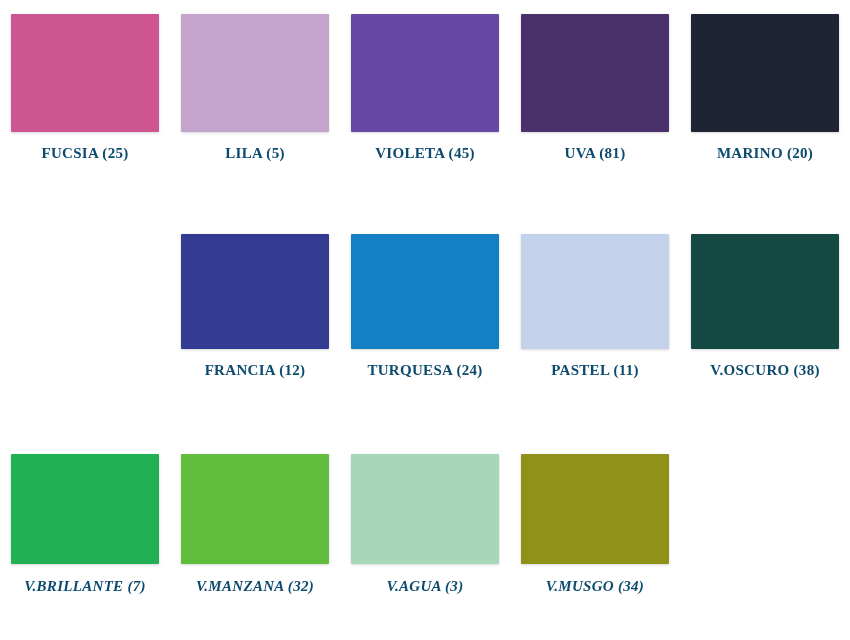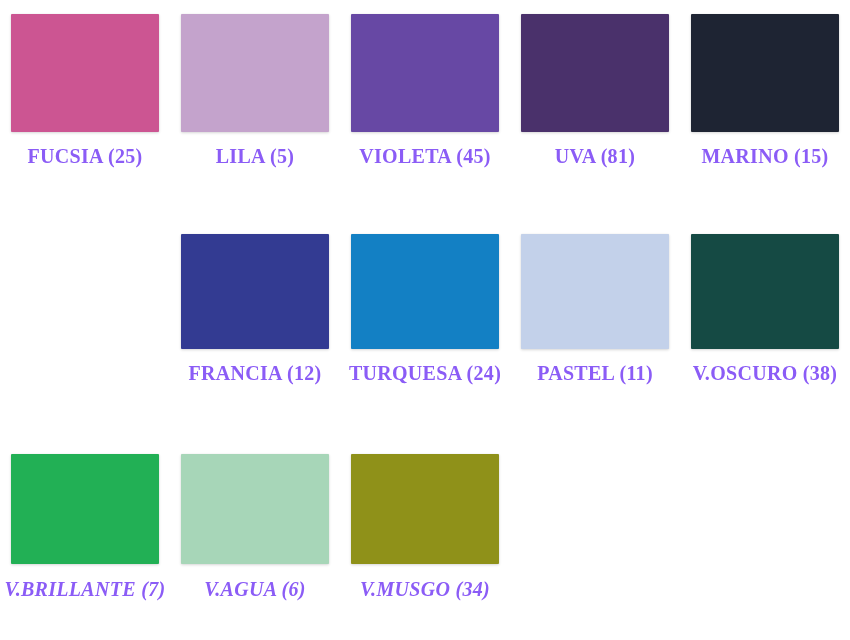--- a/index.html
+++ b/index.html
@@ -52,24 +52,24 @@
     border-radius: 1px;
     box-shadow: 0 1px 3px rgba(0,0,0,0.16),
                 0 0 1px rgba(0,0,0,0.10);
   }
   .row-1 .swatch { height: 118px; }
   .row-2 .swatch { height: 115px; }
   .row-3 .swatch { height: 110px; }
 
   .label {
     margin-top: 13px;
-    font-size: 20px;
+    font-size: 15px;
     font-weight: bold;
     letter-spacing: 0.3px;
-    color: #8b5cf6;
+    color: #0c4a6e;
     text-align: center;
     white-space: nowrap;
     line-height: 1.1;
     font-family: "Liberation Serif", "DejaVu Serif", serif;
   }
   .row-3 .label { margin-top: 14px; font-style: italic; }
 </style>
 </head>
 <body style="background-color: rgb(255, 255, 255);">
 
@@ -97,21 +97,21 @@
     <div class="cell">
       <div class="swatch-wrap">
         <div class="swatch" style="background-color: rgb(74, 49, 107);"></div>
       </div>
       <div class="label">UVA (81)</div>
     </div>
     <div class="cell">
       <div class="swatch-wrap">
         <div class="swatch" style="background-color: rgb(30, 36, 51);"></div>
       </div>
-      <div class="label">MARINO (15)</div>
+      <div class="label">MARINO (20)</div>
     </div>
   </div>
 
   <div class="row row-2">
     <div class="cell">
       <div class="swatch-wrap">
         <div class="swatch" style="background-color: rgb(51, 59, 146);"></div>
       </div>
       <div class="label">FRANCIA (12)</div>
     </div>
@@ -137,23 +137,29 @@
 
   <div class="row row-3">
     <div class="cell">
       <div class="swatch-wrap">
         <div class="swatch" style="background-color: rgb(34, 176, 85);"></div>
       </div>
       <div class="label">V.BRILLANTE (7)</div>
     </div>
     <div class="cell">
       <div class="swatch-wrap">
+        <div class="swatch" style="background-color: rgb(96, 189, 62);"></div>
+      </div>
+      <div class="label">V.MANZANA (32)</div>
+    </div>
+    <div class="cell">
+      <div class="swatch-wrap">
         <div class="swatch" style="background-color: rgb(167, 214, 184);"></div>
       </div>
-      <div class="label">V.AGUA (6)</div>
+      <div class="label">V.AGUA (3)</div>
     </div>
     <div class="cell">
       <div class="swatch-wrap">
         <div class="swatch" style="background-color: rgb(143, 145, 25);"></div>
       </div>
       <div class="label">V.MUSGO (34)</div>
     </div>
   </div>
 
 </div>

